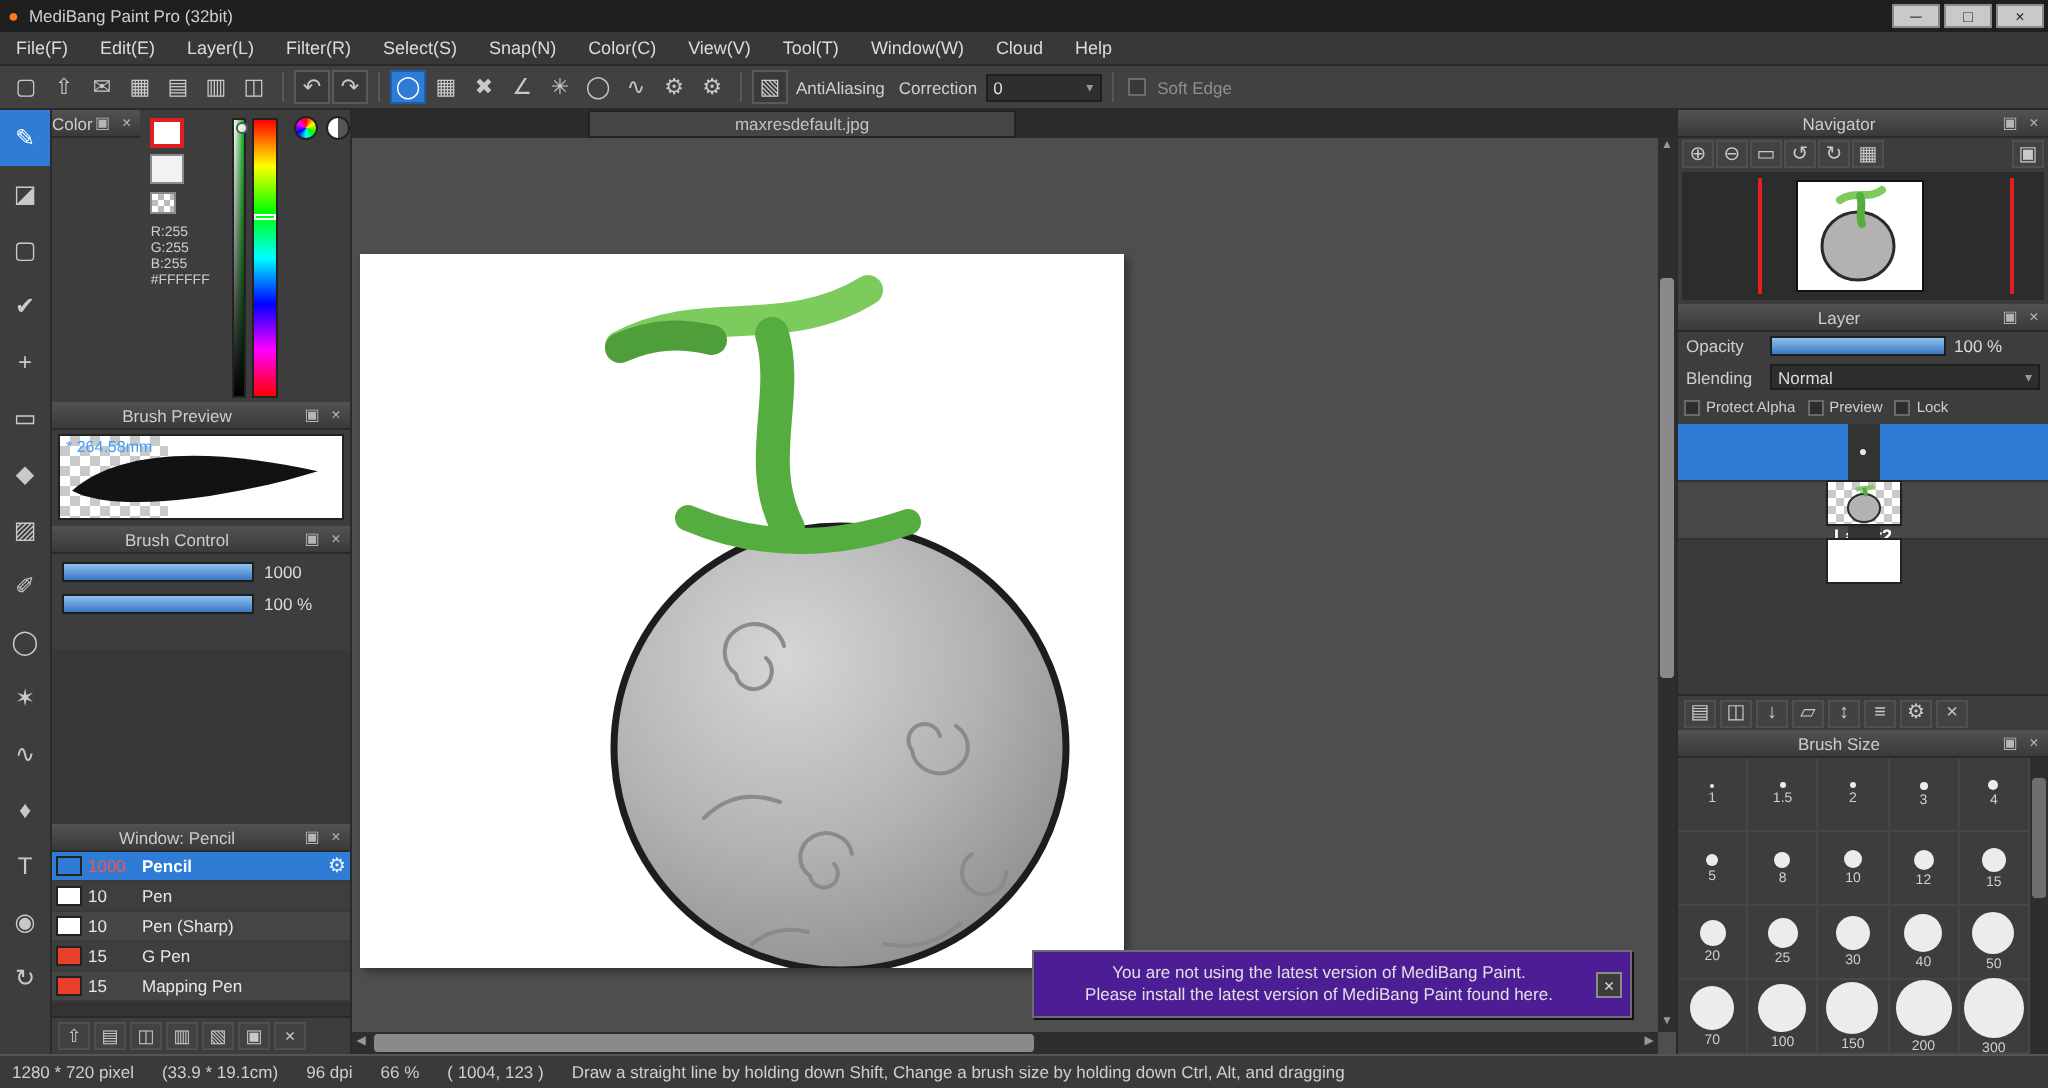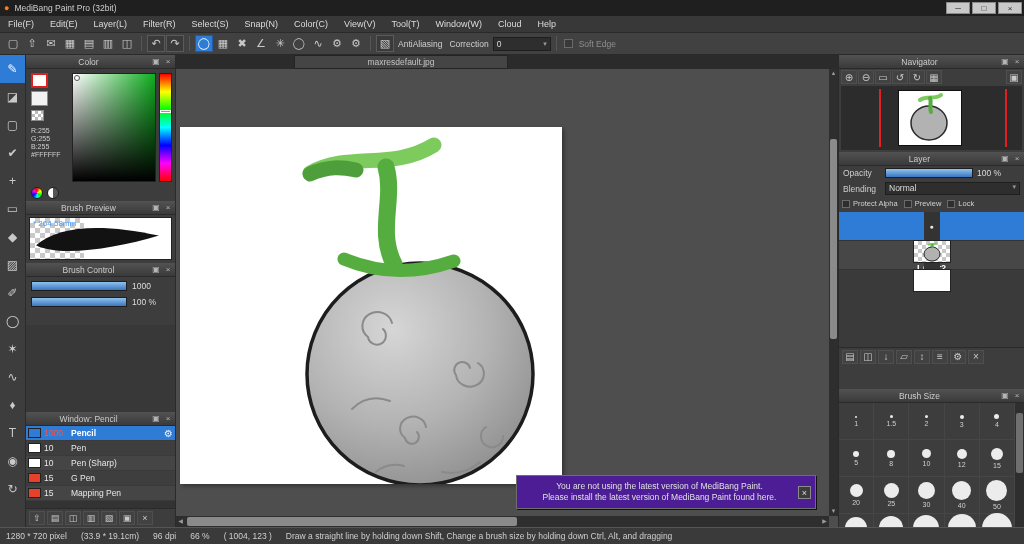--- a/index.html
+++ b/index.html
@@ -47,21 +47,21 @@
 
   
   .left-col { width:150px; background:#3d3d3d; border-right:1px solid #2a2a2a;
     display:flex; flex-direction:column; flex:0 0 auto; }
   .phead { height:14px; background:linear-gradient(#525252,#3a3a3a); border-bottom:1px solid #2a2a2a;
     display:flex; align-items:center; flex:0 0 auto; }
   .ptitle { flex:1; text-align:center; font-size:8.5px; color:#cccccc; }
   .pbtn { width:10px; text-align:center; font-size:8px; color:#b5b5b5; margin-right:2px; }
 
   
-  .color-panel { height:146px; display:flex; flex-direction:column; }
+  .color-panel { height:146px; display:flex; flex-direction:row; }
   .color-body { flex:1; display:flex; padding:4px 3px 2px 3px; gap:3px; }
   .swatch-col { width:40px; position:relative; }
   .fg-swatch { position:absolute; left:2px; top:0; width:17px; height:15px; background:#fff; border:2px solid #e02020; }
   .bg-swatch { position:absolute; left:2px; top:18px; width:17px; height:15px; background:#f2f2f2; border:1px solid #8a8a8a; }
   .tr-swatch { position:absolute; left:2px; top:37px; width:13px; height:11px; border:1px solid #8a8a8a;
     background-image:linear-gradient(45deg,#bbb 25%,transparent 25%,transparent 75%,#bbb 75%),
                      linear-gradient(45deg,#bbb 25%,transparent 25%,transparent 75%,#bbb 75%);
     background-size:6px 6px; background-position:0 0,3px 3px; background-color:#fff; }
   .rgb-text { position:absolute; left:2px; top:54px; font-size:7px; color:#cfcfcf; line-height:8px; }
   .sv-square { flex:1; position:relative; border:1px solid #222;
@@ -148,21 +148,21 @@
   .nav-redline { position:absolute; top:3px; bottom:3px; width:2px; background:#e02020; }
   .nav-mini-canvas { position:absolute; left:57px; top:4px; width:64px; height:56px; background:#fff;
     border:1px solid #111; }
 
   .layer-panel { height:213px; display:flex; flex-direction:column; }
   .lp-row { display:flex; align-items:center; padding:2px 4px; gap:4px; }
   .lp-label { font-size:8.5px; color:#cfcfcf; width:38px; flex:0 0 auto; }
   .lp-slider { width:88px; height:10px; border:1px solid #1e1e1e; background:linear-gradient(#8fc2ee,#3a77c2); }
   .lp-val { font-size:8.5px; color:#dcdcdc; }
   .lp-select { flex:1; height:13px; background:#2e2e2e; border:1px solid #1e1e1e; display:flex;
-    align-items:flex-start; padding:0 3px; font-size:8.5px; color:#ddd; }
+    align-items:center; padding:0 3px; font-size:8.5px; color:#ddd; }
   .lp-select .caret { margin-left:auto; font-size:7px; color:#999; }
   .lp-checks { display:flex; align-items:center; gap:3px; padding:2px 3px; white-space:nowrap; }
   .lp-check-box { width:8px; height:8px; border:1px solid #6a6a6a; background:#2e2e2e; flex:0 0 auto; }
   .lp-check-label { font-size:7.5px; color:#cfcfcf; margin-right:3px; }
   .layer-list { margin-top:2px; }
   .layer-row { height:29px; display:flex; align-items:center; background:#474747; border-bottom:1px solid #333;flex-direction:column; }
   .layer-row.selected { background:#2f7cd6; }
   .layer-eye-gutter { width:16px; height:100%; background:#333; display:flex; align-items:center;
     justify-content:center; color:#e8e8e8; font-size:7px; flex:0 0 auto; }
   .layer-thumb { width:38px; height:23px; margin:0 5px; border:1px solid #222; background:#fff; position:relative; overflow:hidden; flex:0 0 auto; }
@@ -170,21 +170,21 @@
       linear-gradient(45deg,#c9c9c9 25%,transparent 25%,transparent 75%,#c9c9c9 75%);
     background-size:8px 8px; background-position:0 0,4px 4px; background-color:#fff; }
   .layer-name { flex:1; font-size:9px; color:#e8e8e8;font-weight:bold; }
   .layer-row.selected .layer-name { color:#fff; font-weight:bold; }
   .layer-gear { width:16px; height:16px; margin-right:5px; border-radius:50%; background:#4a90e2;
     color:#fff; font-size:10px; display:flex; align-items:center; justify-content:center; flex:0 0 auto; }
   .layer-empty { flex:1; background:#3a3a3a; }
   .layer-footer { height:18px; display:flex; align-items:center; gap:2px; padding:0 3px;
     border-top:1px solid #2a2a2a; }
 
-  .bs-panel { flex:1; display:flex; flex-direction:column; min-height:0;margin-top:24px; }
+  .bs-panel { flex:1; display:flex; flex-direction:column; min-height:0; }
   .bs-body { flex:1; display:flex; min-height:0; }
   .bs-grid { flex:1; display:grid; grid-template-columns:repeat(5,1fr); grid-auto-rows:37px; }
   .bs-cell { border-right:1px solid #464646; border-bottom:1px solid #464646;
     display:flex; flex-direction:column; align-items:center; justify-content:center; gap:2px; }
   .bs-dot { border-radius:50%; background:#ececec; flex:0 0 auto; }
   .bs-label { font-size:7px; color:#cfcfcf; line-height:7px; }
   .bs-scroll { width:9px; background:#2e2e2e; position:relative; flex:0 0 auto; }
   .bs-thumb { position:absolute; left:1px; top:10px; width:7px; height:60px; background:#6f6f6f; border-radius:2px; }
 
   

